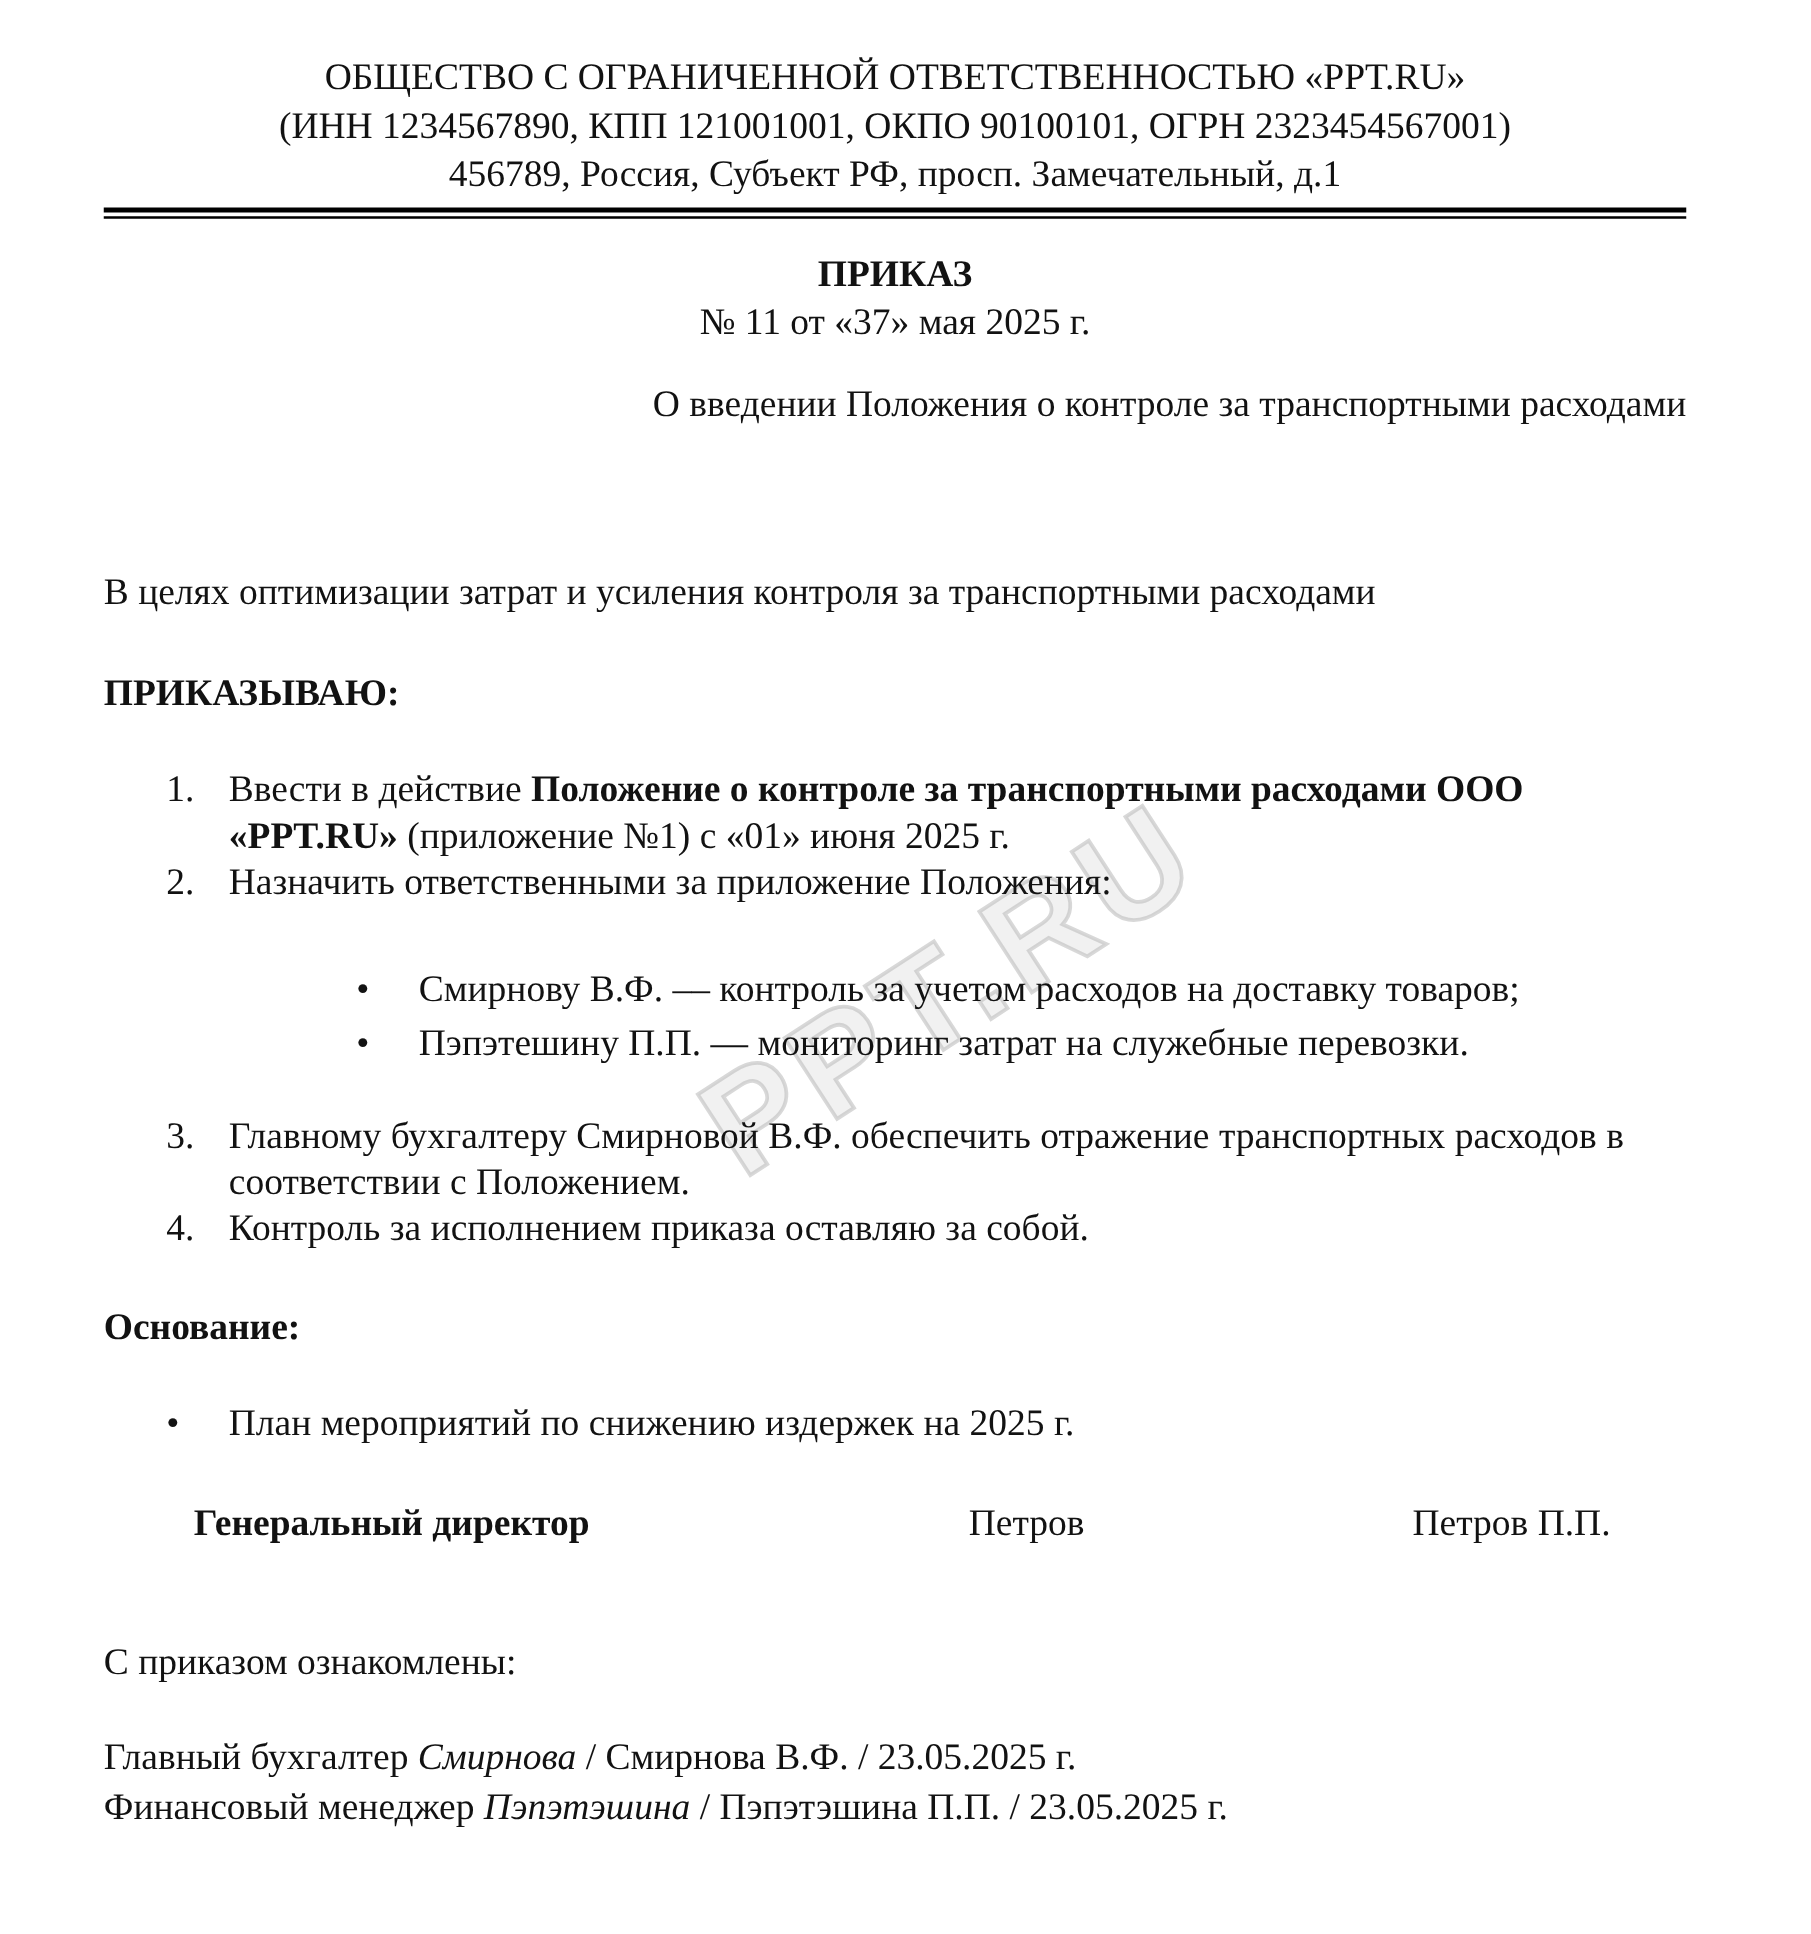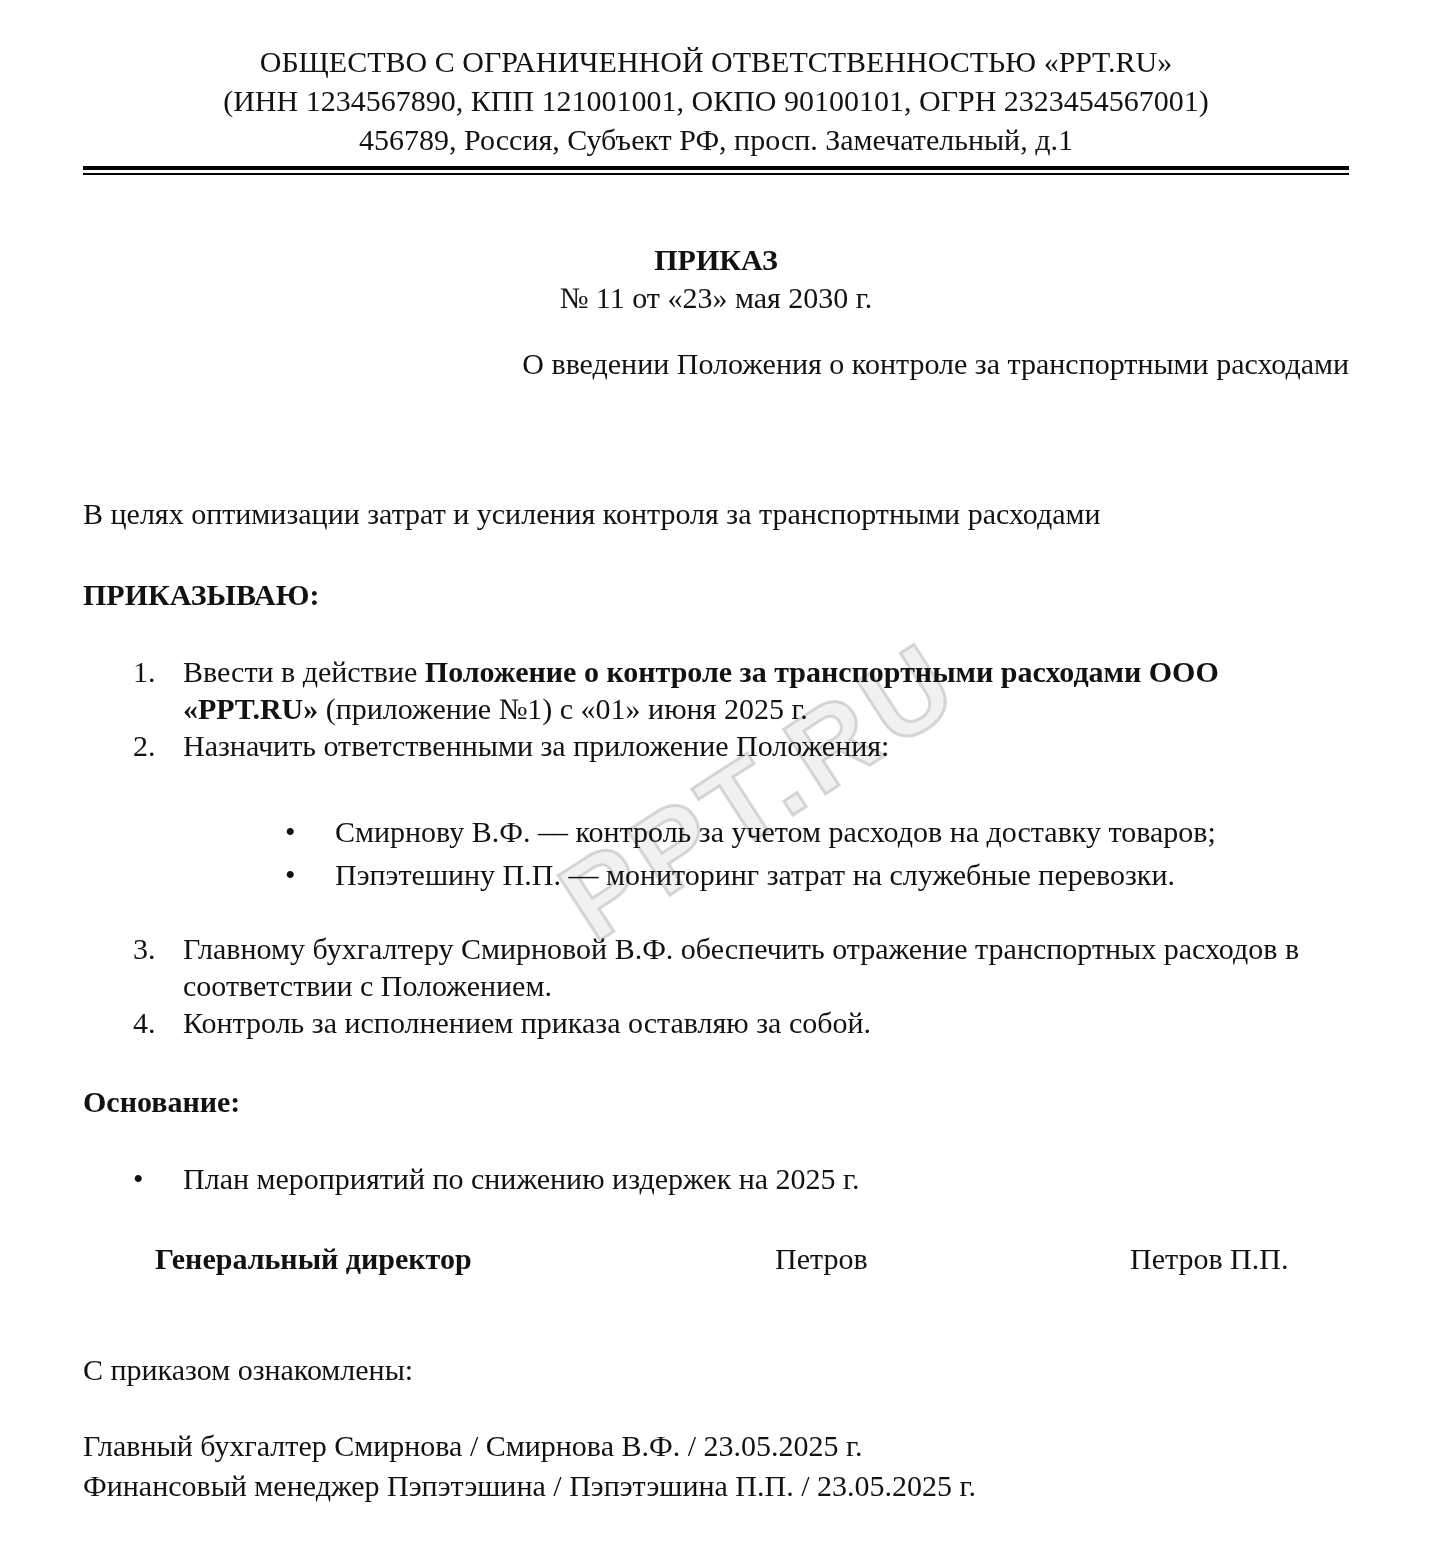--- a/index.html
+++ b/index.html
@@ -20,21 +20,21 @@
     padding: 42px 100px 0 83px;
   }
   .letterhead { text-align: center; line-height: 39px; }
   .company-name { font-weight: normal; }
   .divider {
     margin-top: 7px;
     height: 3px;
     border-top: 4px solid #000;
     border-bottom: 2px solid #000;
   }
-  .order-head { text-align: center; margin-top: 66px; line-height: 38px; }
+  .order-head { text-align: center; margin-top: 26px; line-height: 38px; }
   .doc-type { font-weight: bold; }
   .subject { text-align: right; font-weight: normal; margin-top: 28px; line-height: 38px; }
   .intro { margin-top: 112px; }
   .decree-heading { margin-top: 44px; font-weight: bold; }
   .num-list { margin-top: 40px; }
   .num-item { display: flex; }
   .num-cell {
     flex: none;
     width: 100px;
     box-sizing: border-box;
@@ -53,21 +53,21 @@
   .basis-heading { margin-top: 42px; font-weight: bold; }
   .basis-list { margin-top: 40px; }
   .basis-row { display: flex; }
   .basis-mark { flex: none; width: 50px; margin-left: 50px; }
   .signature-row { position: relative; margin-top: 43px; height: 38px; }
   .sig-position { position: absolute; left: 72px; top: 0; font-weight: bold; }
   .sig-autograph { position: absolute; left: 692px; top: 0; }
   .sig-name { position: absolute; left: 1047px; top: 0; }
   .ack-heading { margin-top: 73px; }
   .ack-entries { margin-top: 38px; line-height: 40px; }
-  .autograph { }
+  .autograph { font-style: italic; }
   .watermark {
     position: absolute;
     z-index: 1;
     left: 480px;
     top: 620px;
     width: 560px;
     height: 340px;
     display: flex;
     align-items: center;
     justify-content: center;
@@ -94,21 +94,21 @@
     <div class="letterhead">
       <div class="company-name">ОБЩЕСТВО С ОГРАНИЧЕННОЙ ОТВЕТСТВЕННОСТЬЮ «PPT.RU»</div>
       <div>(ИНН 1234567890, КПП 121001001, ОКПО 90100101, ОГРН 2323454567001)</div>
       <div>456789, Россия, Субъект РФ, просп. Замечательный, д.1</div>
     </div>
 
     <div class="divider"></div>
 
     <div class="order-head">
       <div class="doc-type">ПРИКАЗ</div>
-      <div>№ 11 от «23» мая 2030 г.</div>
+      <div>№ 11 от «37» мая 2025 г.</div>
     </div>
 
     <div class="subject">О введении Положения о контроле за транспортными расходами</div>
 
     <div class="intro">В целях оптимизации затрат и усиления контроля за транспортными расходами</div>
 
     <div class="decree-heading">ПРИКАЗЫВАЮ:</div>
 
     <div class="num-list">
       <div class="num-item">

